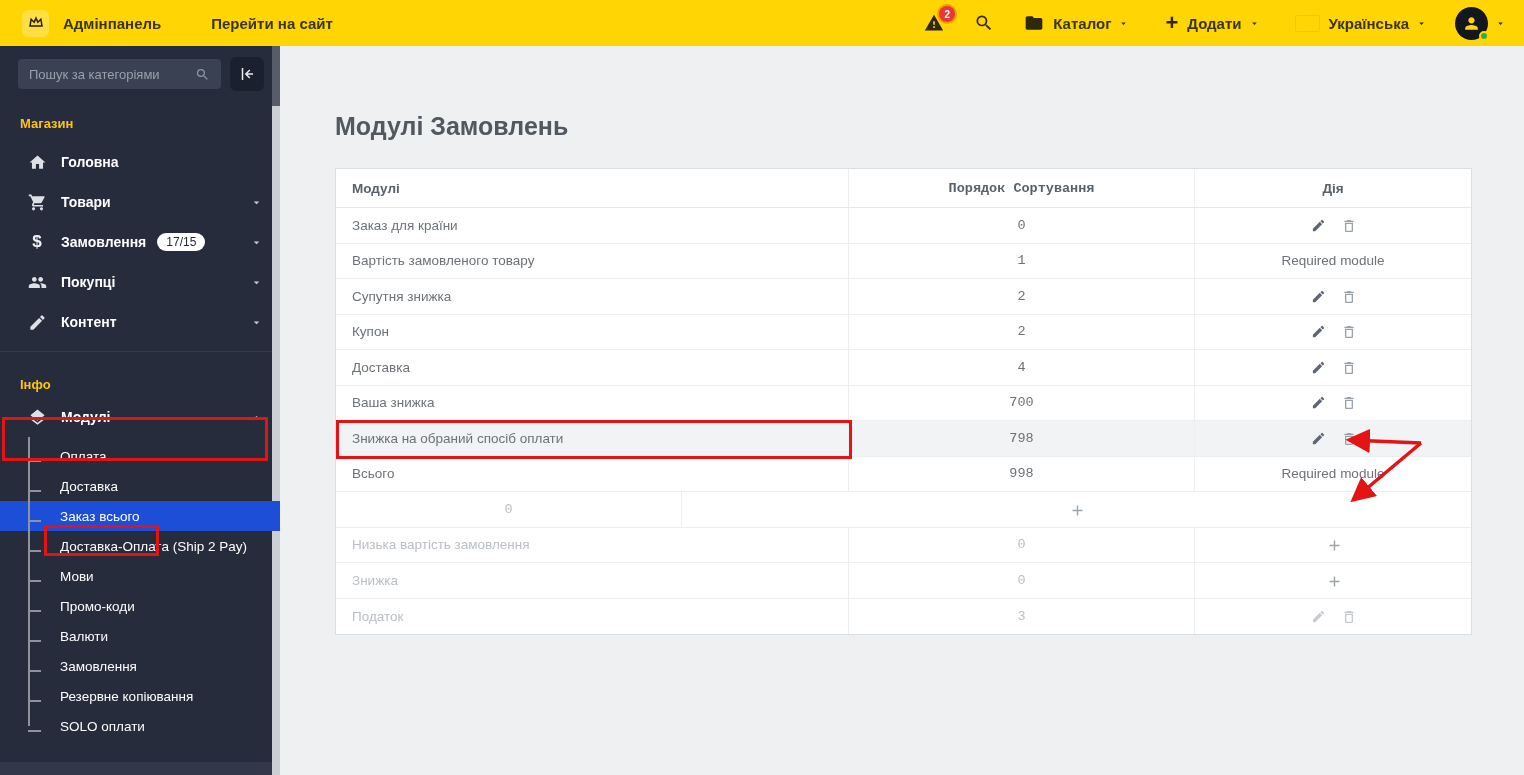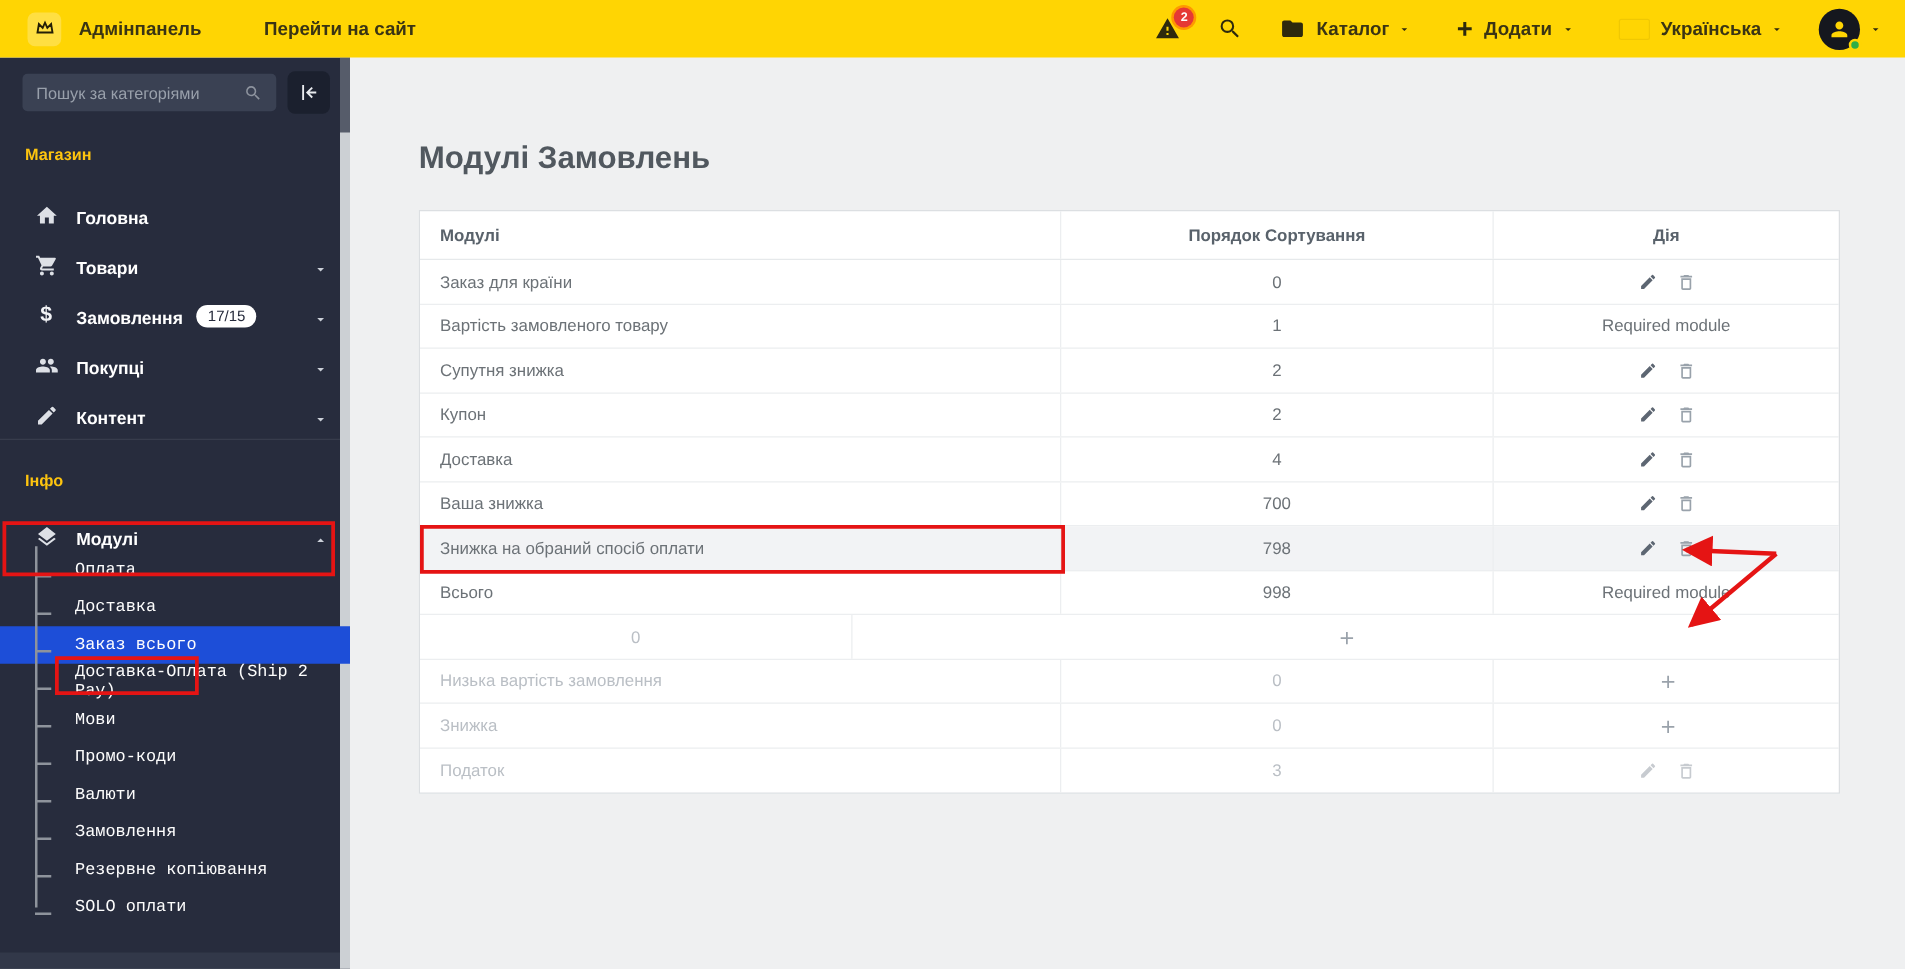--- a/index.html
+++ b/index.html
@@ -67,56 +67,56 @@
   }
   .sb-input .ph { flex:1; color:#99a0ab; font-size:13px; }
   .sb-input svg { width:15px; height:15px; fill:#8d939e; }
   .sb-collapse {
     width:34px; height:34px; margin-left:9px; background:#1b202e; border-radius:6px;
     display:flex; align-items:center; justify-content:center; cursor:pointer;
   }
   .sb-collapse svg { width:18px; height:18px; fill:#e9ebef; }
   .sb-section { margin:25px 0 0 20px; font-size:13px; font-weight:bold; color:#fdc40f; }
   .sb-items { margin-top:11px; }
-  .sb-item { display:flex; align-items:flex-end; height:40px; font-size:14px; font-weight:bold; cursor:pointer; }
+  .sb-item { display:flex; align-items:center; height:40px; font-size:14px; font-weight:bold; cursor:pointer; }
   .sb-item .ico { width:22px; margin-left:26px; display:flex; justify-content:center; }
   .sb-item .ico svg { width:19px; height:19px; fill:#dde0e6; }
   .sb-item .dollar { font-size:17px; font-weight:bold; color:#f2f3f6; }
   .sb-item .lbl { margin-left:13px; }
   .badge-pill {
     background:#fff; color:#262b3c; font-size:12px; font-weight:normal;
     border-radius:10px; padding:2px 9px; margin-left:11px;
   }
   .sb-caret { margin-left:auto; margin-right:17px; }
   .sb-caret svg { width:13px; height:13px; fill:#ccd1d9; }
   .sb-divider { border-top:1px solid rgba(255,255,255,0.08); margin-top:9px; }
   .modules-item { height:44px; margin-top:3px; }
   .submenu { position:relative; margin-top:2px; height:300px; }
   .tree-line { position:absolute; left:28px; top:-4px; height:289px; width:2px; background:#8e939c; z-index:2; }
   .sub-item {
     position:relative; display:flex; align-items:center; height:30px;
-    padding-left:60px; font-size:13.5px; color:#fdfdfd; cursor:pointer; z-index:1;font-family:Liberation Mono, monospace;
+    padding-left:60px; font-size:13.5px; color:#fdfdfd; cursor:pointer; z-index:1;
   }
   .sub-item::before { content:""; position:absolute; left:28px; top:19px; width:13px; height:2px; background:#8e939c; }
   .sub-item.active { background:#1d4ed8; }
   .sb-bottom { position:absolute; bottom:0; left:0; width:272px; height:13px; background:#323849; }
 
   
   .content { position:absolute; left:280px; top:46px; width:1244px; height:729px; background:#eff0f1; }
   .page-title { position:absolute; left:55px; top:66px; font-size:25px; font-weight:bold; color:#51585f; }
   .module-table {
     position:absolute; left:55px; top:122px; width:1137px;
     background:#fff; border:1px solid #dcdfe2; font-size:13.5px; color:#6c7277;
   }
   .t-head { display:flex; height:39px; font-weight:bold; color:#59626b; border-bottom:1px solid #e6e9eb; }
   .t-row  { display:flex; height:35.5px; border-bottom:1px solid #eceef0; }
   .t-row:last-child { border-bottom:none; }
   .cell { display:flex; align-items:center; align-self:stretch; }
   .c1 { width:513px; padding-left:16px; border-right:1px solid #eceef0; }
-  .c2 { width:346px; justify-content:center; border-right:1px solid #eceef0; }
+  .c2 { width:346px; justify-content:center; border-right:1px solid #eceef0;font-family:Liberation Mono, monospace; }
   .c3 { flex:1; justify-content:center; gap:15px; }
   .t-row.hl { background:#f2f3f5; }
   .t-row.dis .c1, .t-row.dis .c2 { color:#babfc5; }
   .act-ico { width:15px; height:15px; cursor:pointer; }
   .act-ico.edit svg { width:15px; height:15px; fill:#5d6672; }
   .act-ico.del svg { width:16px; height:16px; fill:#99a2ab; }
   .t-row.dis .act-ico.edit svg, .t-row.dis .act-ico.del svg { fill:#c7cbd0; }
   .act-ico.add svg { width:17px; height:17px; fill:#9aa2ab; }
   .req-label { color:#6c7277; }
 

